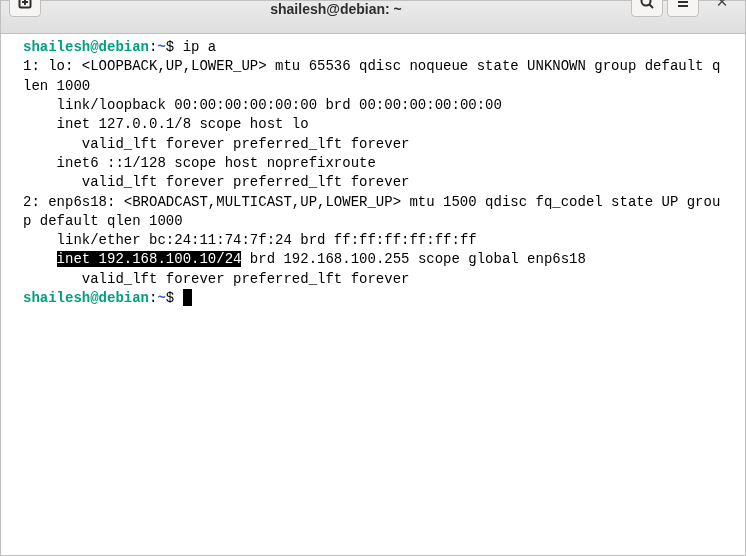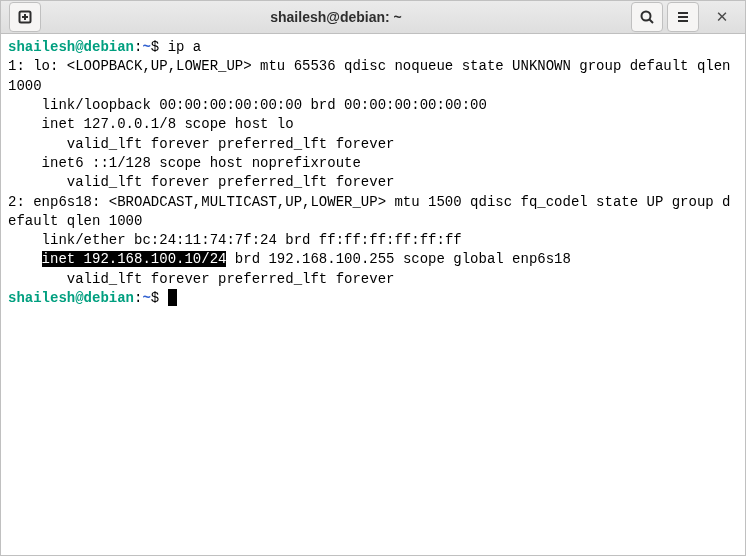--- a/index.html
+++ b/index.html
@@ -20,21 +20,21 @@
       display: flex;
       flex-direction: column;
       background: #ffffff;
       border: 1px solid #c0c0c0;
     }
     .titlebar {
       height: 25px;
       background: linear-gradient(to bottom, #ebebeb, #dedede);
       border-bottom: 1px solid #bfbfbf;
       display: flex;
-      align-items: center;
+      align-items: flex-end;
       padding: 16px 6px;
     }
     .tb-btn {
       width: 32px;
       height: 30px;
       border: 1px solid #c0c0c0;
       border-radius: 4px;
       background: #f6f5f4;
       display: flex;
       align-items: center;
@@ -60,21 +60,21 @@
       align-items: center;
       justify-content: center;
       cursor: pointer;
       color: #4a4a4a;
       font-size: 15px;
       margin-left: 4px;
     }
     .terminal {
       flex: 1;
       background: #ffffff;
-      padding: 4px 7px;
+      padding: 4px 22px;
       font-family: "Liberation Mono", "DejaVu Sans Mono", Menlo, Consolas, monospace;
       font-size: 14px;
       line-height: 1.38;
       color: #000000;
       white-space: pre-wrap;
       word-break: break-all;
       overflow: hidden;
     }
     .prompt-user {
       color: #009f7f;

